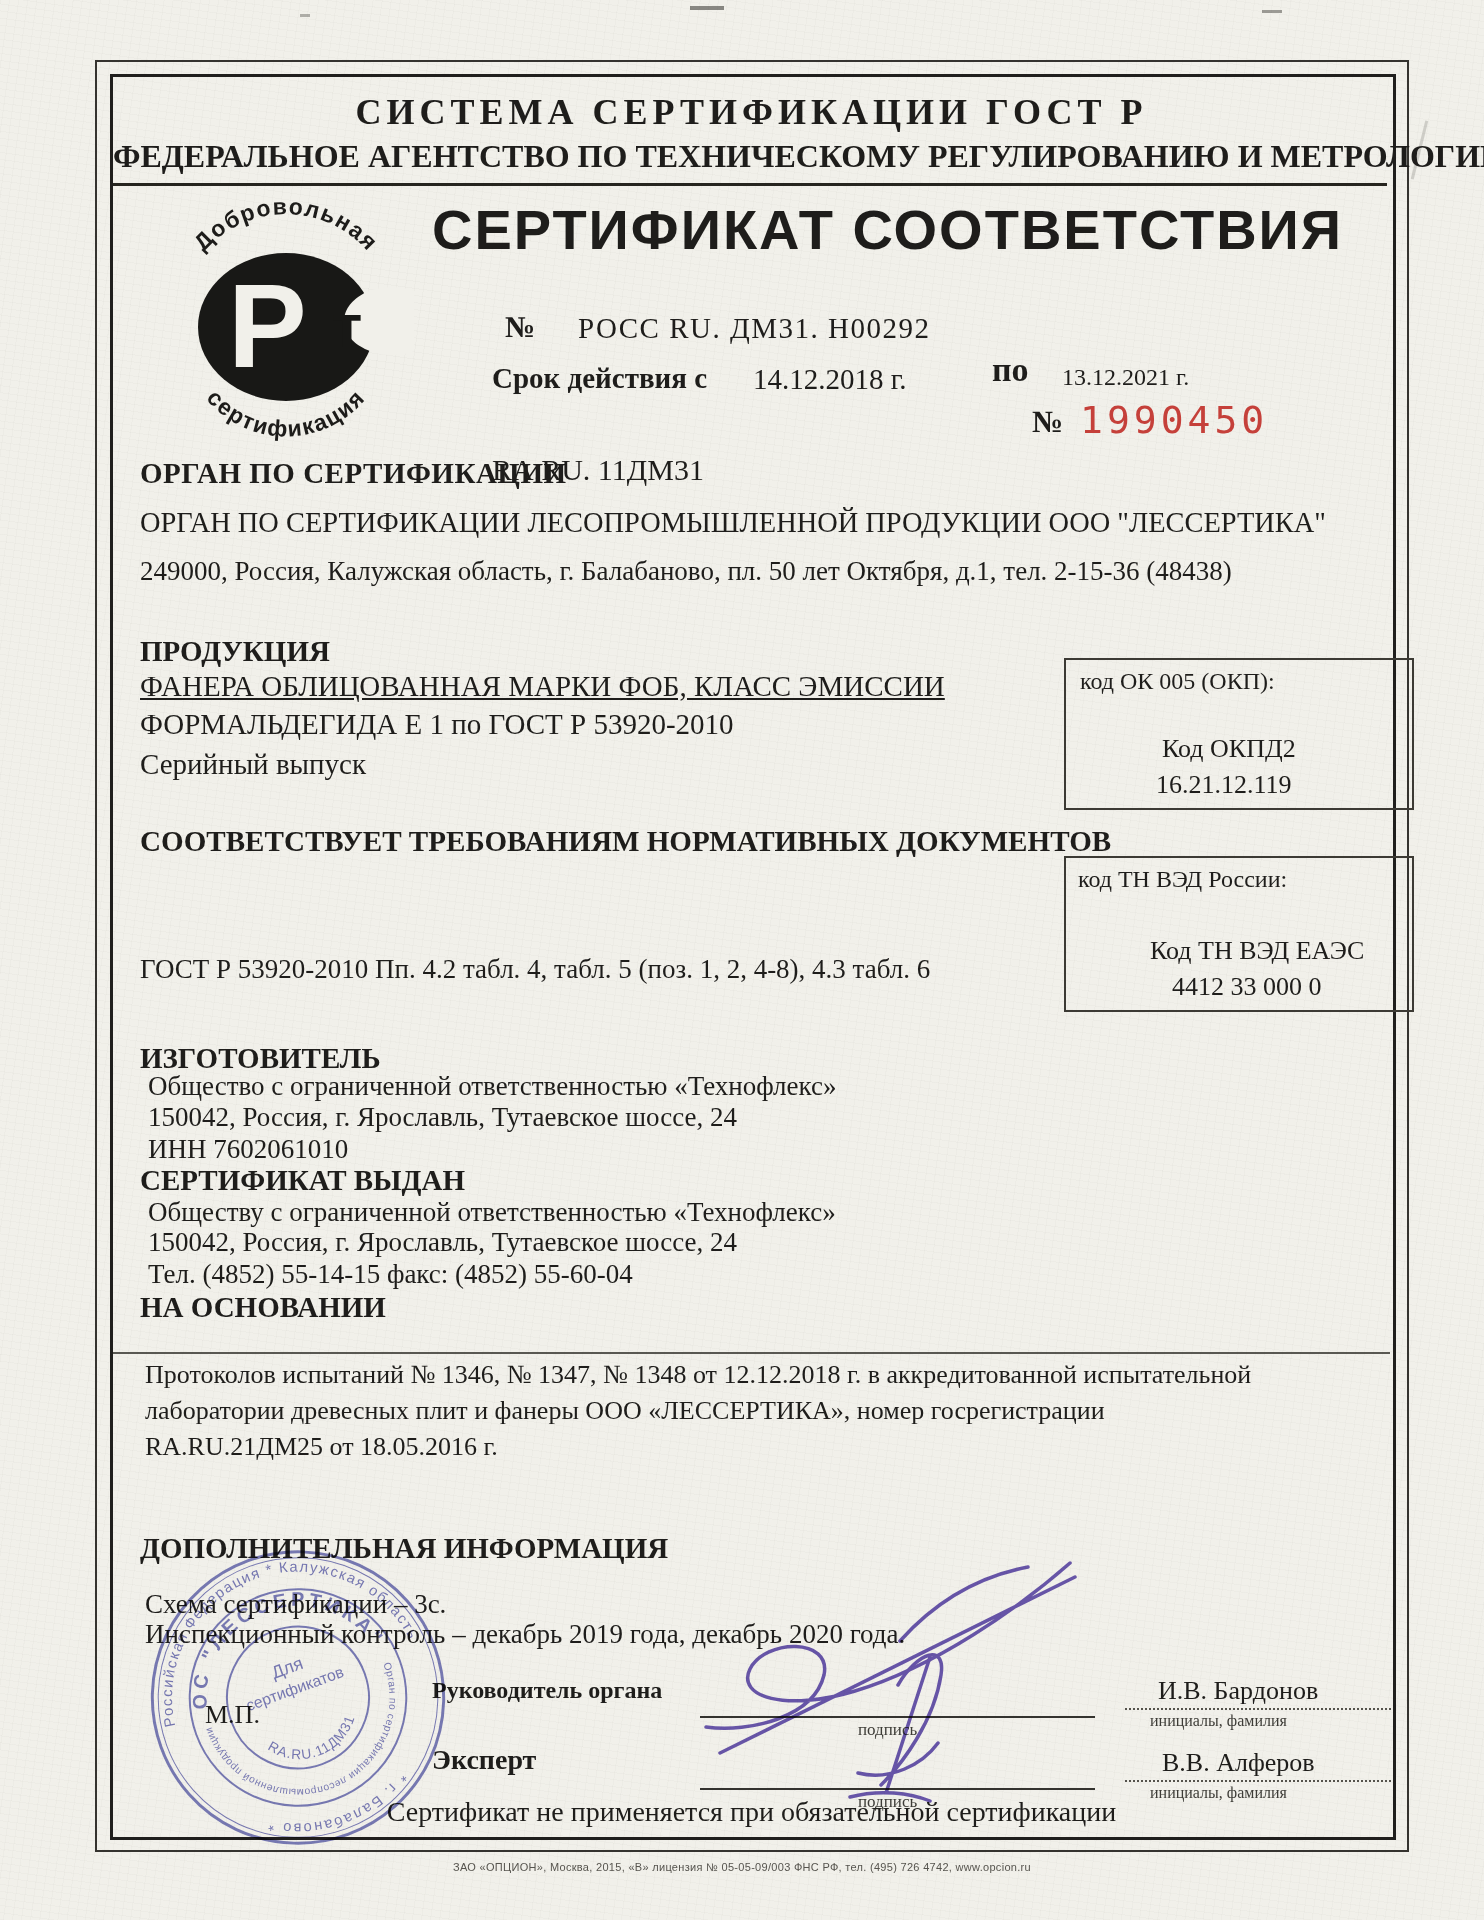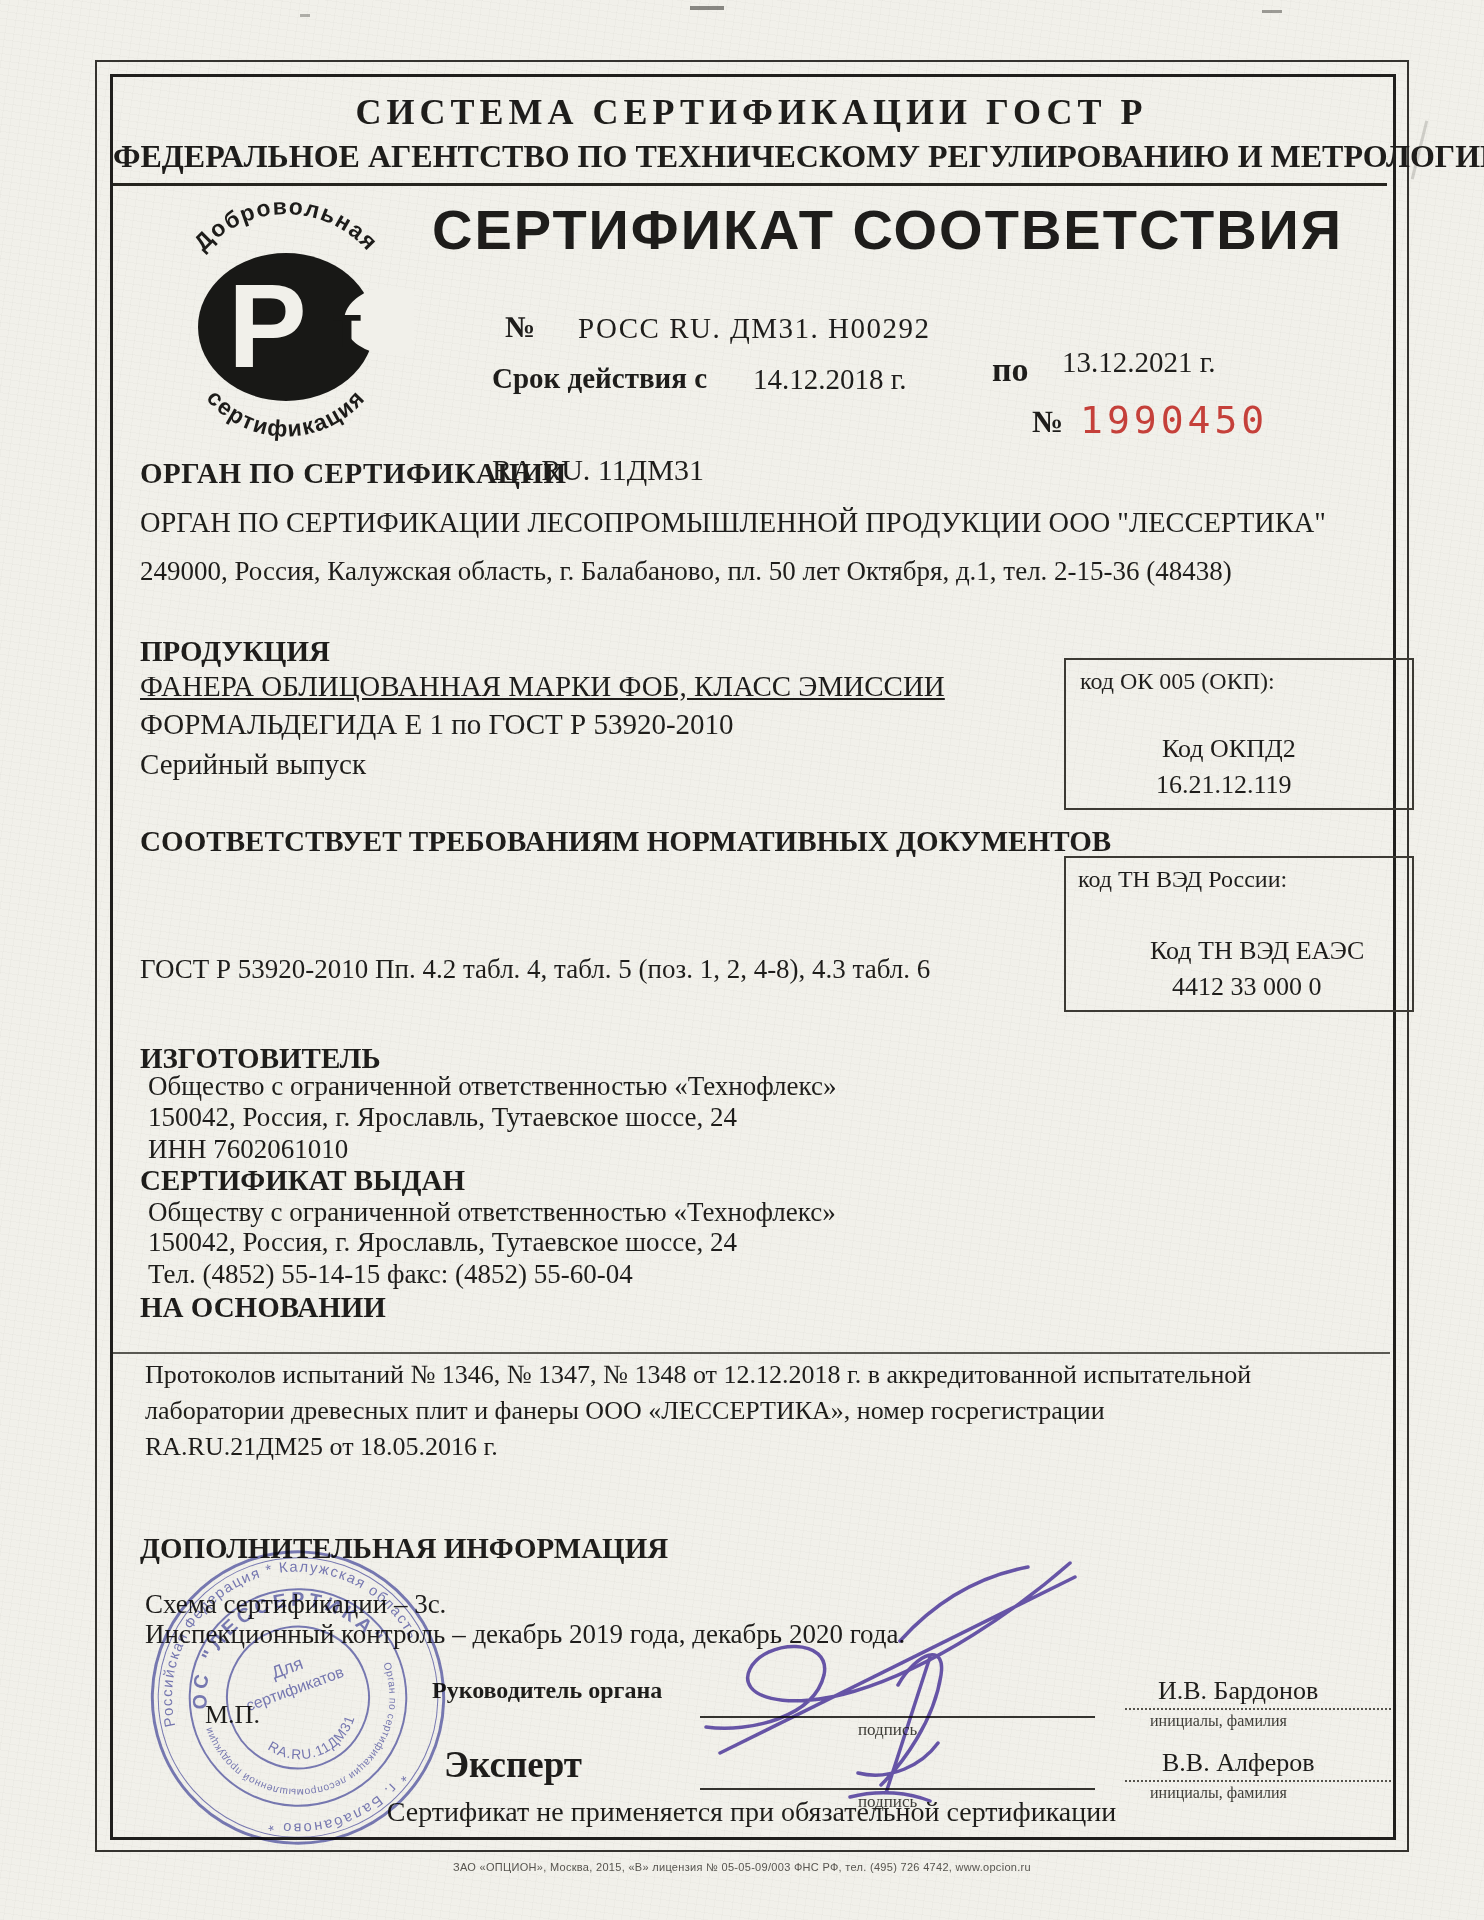--- a/index.html
+++ b/index.html
@@ -66,21 +66,21 @@
   </div>
 
   <div class="t b sans" style="left:432px;top:198px;font-size:56px;letter-spacing:2px;">СЕРТИФИКАТ СООТВЕТСТВИЯ</div>
 
   <div class="t b" style="left:505px;top:310px;font-size:30px;">№</div>
   <div class="t" style="left:578px;top:312px;font-size:29px;letter-spacing:1.5px;">РОСС  RU. ДМ31. Н00292</div>
 
   <div class="t b" style="left:492px;top:362px;font-size:29px;">Срок действия  с</div>
   <div class="t" style="left:728px;top:363px;font-size:29px;margin-left:25px;">14.12.2018 г.</div>
   <div class="t b" style="left:992px;top:350px;font-size:34px;">по</div>
-  <div class="t" style="left:1062px;top:346px;font-size:29px;">13.12.2021 г.</div>
+  <div class="t" style="left:1062px;top:364px;font-size:24px;">13.12.2021 г.</div>
 
   <div class="t b" style="left:1032px;top:404px;font-size:31px;">№</div>
   <div class="t mono" style="left:1080px;top:399px;font-size:38px;letter-spacing:4px;color:#c5403a;">1990450</div>
 
   <div class="t b" style="left:140px;top:457px;font-size:29px;letter-spacing:0.5px;">ОРГАН ПО СЕРТИФИКАЦИИ</div>
   <div class="t" style="left:492px;top:453px;font-size:30px;">RA.RU. 11ДМ31</div>
   <div class="t" style="left:140px;top:506px;font-size:29px;transform:scaleX(0.98);transform-origin:left;">ОРГАН ПО СЕРТИФИКАЦИИ ЛЕСОПРОМЫШЛЕННОЙ ПРОДУКЦИИ  ООО "ЛЕССЕРТИКА"</div>
   <div class="t" style="left:140px;top:556px;font-size:27px;">249000, Россия, Калужская область, г. Балабаново, пл. 50 лет Октября, д.1, тел. 2-15-36 (48438)</div>
 
   <div class="t b" style="left:140px;top:635px;font-size:29px;">ПРОДУКЦИЯ</div>
@@ -124,21 +124,21 @@
 
   <div class="t" style="left:205px;top:1700px;font-size:26px;">М.П.</div>
 
   <div class="t b" style="left:432px;top:1677px;font-size:24px;">Руководитель органа</div>
   <div class="sig-solid" style="left:700px;top:1716px;width:395px;"></div>
   <div class="t" style="left:858px;top:1720px;font-size:17px;color:#3d3c37;">подпись</div>
   <div class="t" style="left:1158px;top:1676px;font-size:26px;">И.В. Бардонов</div>
   <div class="sig-dotted" style="left:1125px;top:1708px;width:266px;"></div>
   <div class="t" style="left:1150px;top:1712px;font-size:16px;color:#3d3c37;">инициалы, фамилия</div>
 
-  <div class="t b" style="left:432px;top:1744px;font-size:37px;margin-left:12px;">Эксперт</div>
+  <div class="t b" style="left:432px;top:1744px;font-size:28px;">Эксперт</div>
   <div class="sig-solid" style="left:700px;top:1788px;width:395px;"></div>
   <div class="t" style="left:858px;top:1792px;font-size:17px;color:#3d3c37;">подпись</div>
   <div class="t" style="left:1162px;top:1748px;font-size:26px;">В.В. Алферов</div>
   <div class="sig-dotted" style="left:1125px;top:1780px;width:266px;"></div>
   <div class="t" style="left:1150px;top:1784px;font-size:16px;color:#3d3c37;">инициалы, фамилия</div>
 
   <div class="center-band t" style="top:1796px;font-size:28px;">Сертификат не применяется при обязательной сертификации</div>
   <div class="t sans" style="left:0;top:1861px;width:1484px;text-align:center;font-size:11px;color:#56544e;letter-spacing:0.3px;white-space:nowrap;">ЗАО «ОПЦИОН», Москва, 2015, «В»     лицензия № 05-05-09/003 ФНС РФ, тел. (495) 726 4742, www.opcion.ru</div>
 
   <div class="stamp-wrap" style="left:138px;top:1540px;width:320px;height:315px;">

